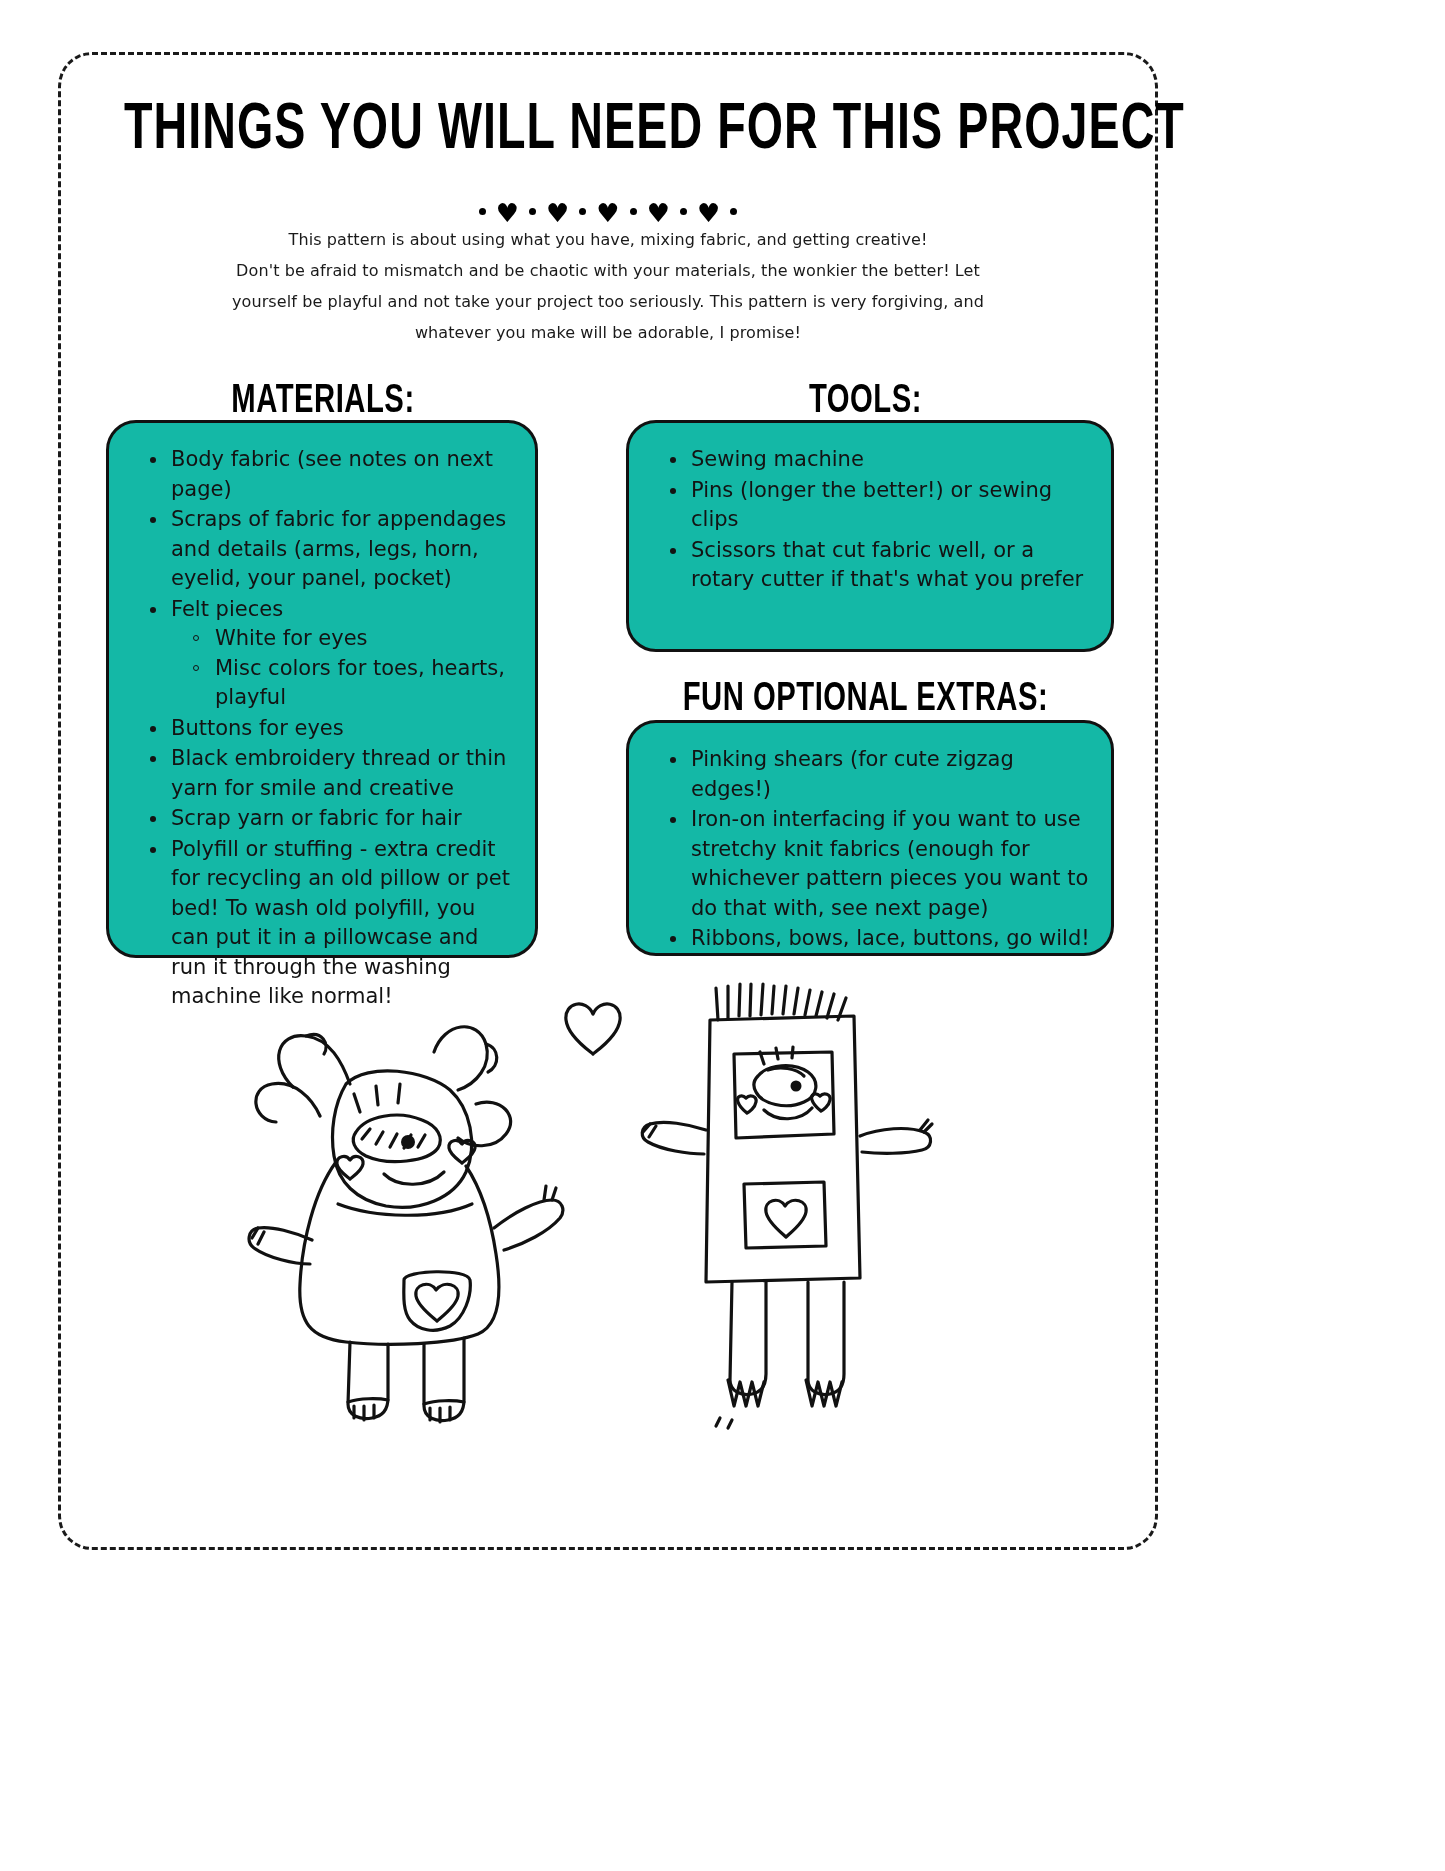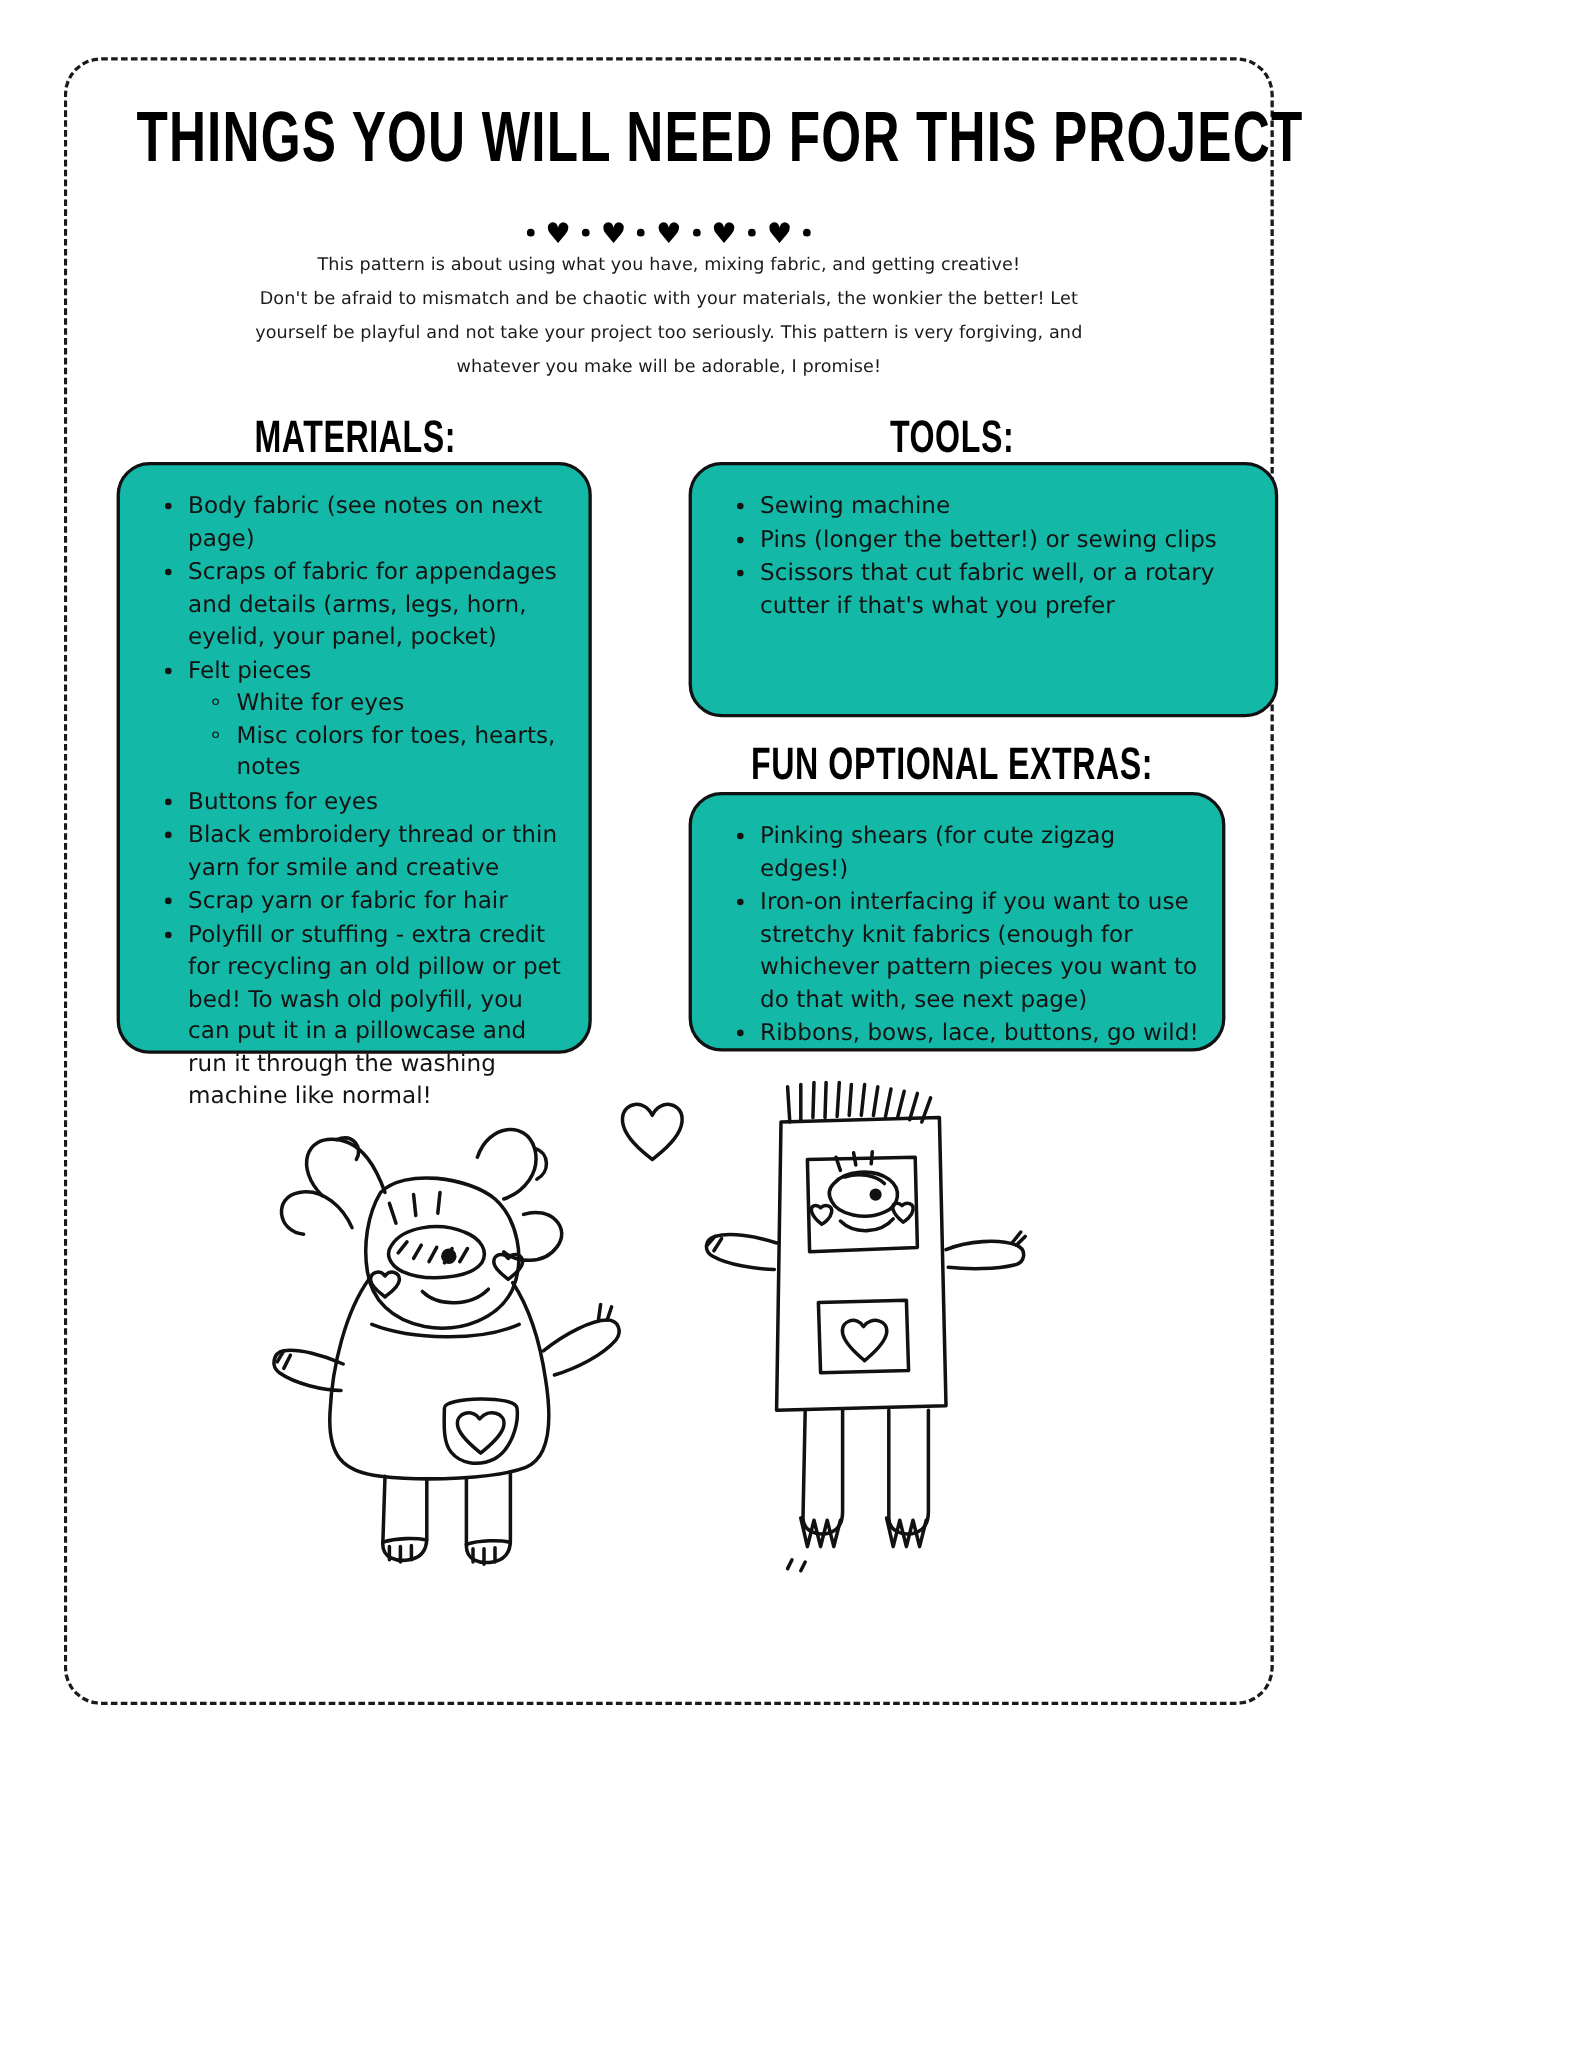--- a/index.html
+++ b/index.html
@@ -115,21 +115,21 @@
 
   
   .box {
     position: absolute;
     border: 3.5px solid #111111;
     border-radius: 30px;
     box-sizing: border-box;
     background: #14b8a6;
   }
   #box-materials { left: 48px;  top: 368px; width: 432px; height: 538px; }
-  #box-tools     { left: 568px; top: 368px; width: 536px; height: 232px; }
+  #box-tools     { left: 568px; top: 368px; width: 488px; height: 232px; }
   #box-extras    { left: 568px; top: 668px; width: 488px; height: 236px; }
 
   
   ul.list {
     margin: 0;
     padding: 0;
     list-style: none;
   }
   .box .list-wrap {
     position: absolute;
@@ -221,21 +221,21 @@
 
   <div class="box" id="box-materials">
     <div class="list-wrap">
       <ul class="list">
         <li><span>Body fabric (see notes on next page)</span></li>
         <li><span>Scraps of fabric for appendages and details (arms, legs, horn, eyelid, your panel, pocket)</span></li>
         <li>
           <span>Felt pieces</span>
           <ul class="sublist">
             <li><span>White for eyes</span></li>
-            <li><span>Misc colors for toes, hearts, notes</span></li>
+            <li><span>Misc colors for toes, hearts, playful</span></li>
           </ul>
         </li>
         <li><span>Buttons for eyes</span></li>
         <li><span>Black embroidery thread or thin yarn for smile and creative</span></li>
         <li><span>Scrap yarn or fabric for hair</span></li>
         <li><span>Polyfill or stuffing - extra credit for recycling an old pillow or pet bed! To wash old polyfill, you can put it in a pillowcase and run it through the washing machine like normal!</span></li>
       </ul>
     </div>
   </div>
 

